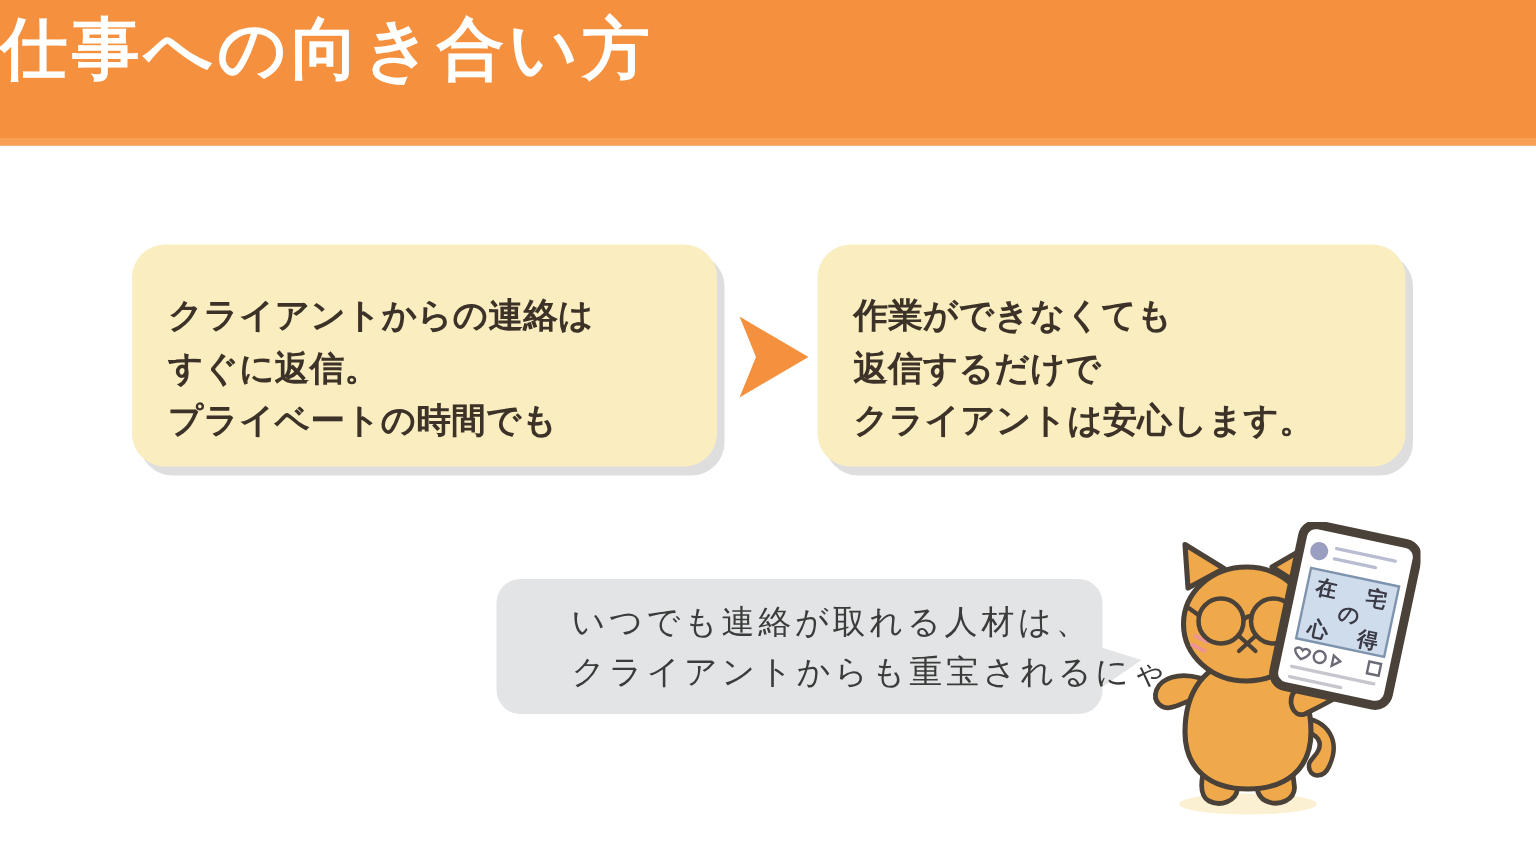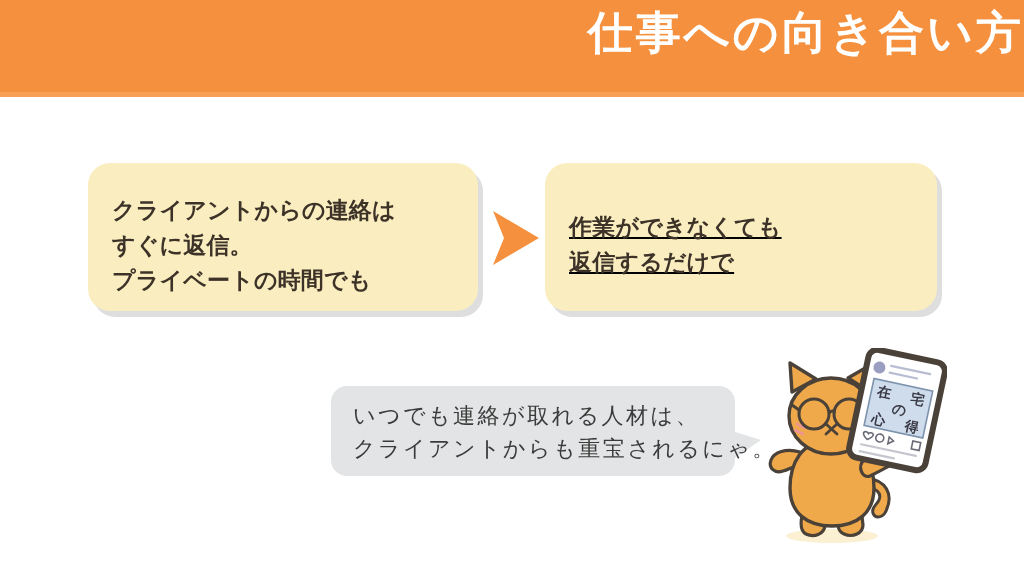--- a/index.html
+++ b/index.html
@@ -20,21 +20,21 @@
   
   .banner {
     position: absolute;
     left: 0;
     top: 0;
     width: 1024px;
     height: 97px;
     background: #f5913e;
     display: flex;
     align-items: center;
-    justify-content: flex-end;
+    justify-content: flex-start;
   }
   .banner-underline {
     position: absolute;
     left: 0;
     top: 92px;
     width: 1024px;
     height: 5px;
     background: #f79f55;
   }
   .banner-title {
@@ -69,21 +69,20 @@
   }
   .card-left {
     left: 88px;
     width: 390px;
     height: 148px;
   }
   .card-right {
     left: 545px;
     width: 392px;
     height: 148px;
-    text-decoration: underline;
   }
   .card-line {
     color: #3d3228;
     font-size: 23px;
     font-weight: bold;
     line-height: 35px;
     letter-spacing: 0.2px;
     white-space: nowrap;
   }
 
@@ -130,20 +129,21 @@
     width: 370px;
   }
   .bubble-line {
     color: #3b3b3b;
     font-size: 22px;
     font-weight: normal;
     line-height: 33px;
     letter-spacing: 2.5px;
     white-space: nowrap;
     font-family: "DejaVu Sans", "Liberation Sans", sans-serif;
+    margin-left: 28px;
   }
 
   
   .cat {
     position: absolute;
     left: 762px;
     top: 348px;
     width: 185px;
     height: 205px;
   }
@@ -176,20 +176,21 @@
 
   <div class="arrow">
     <svg viewBox="0 0 52 58" width="52" height="58" aria-hidden="true">
       <path d="M4 2 L50 29 L4 56 L15 29 Z" fill="#f5913e"></path>
     </svg>
   </div>
 
   <div class="card card-right">
     <div class="card-line">作業ができなくても</div>
     <div class="card-line">返信するだけで</div>
+    <div class="card-line">クライアントは安心します。</div>
   </div>
 
 </div>
 
 <div class="bubble">
   <div class="bubble-body"></div>
   <div class="bubble-tail"></div>
   <div class="bubble-text">
     <div class="bubble-line">いつでも連絡が取れる人材は、</div>
     <div class="bubble-line">クライアントからも重宝されるにゃ。</div>

